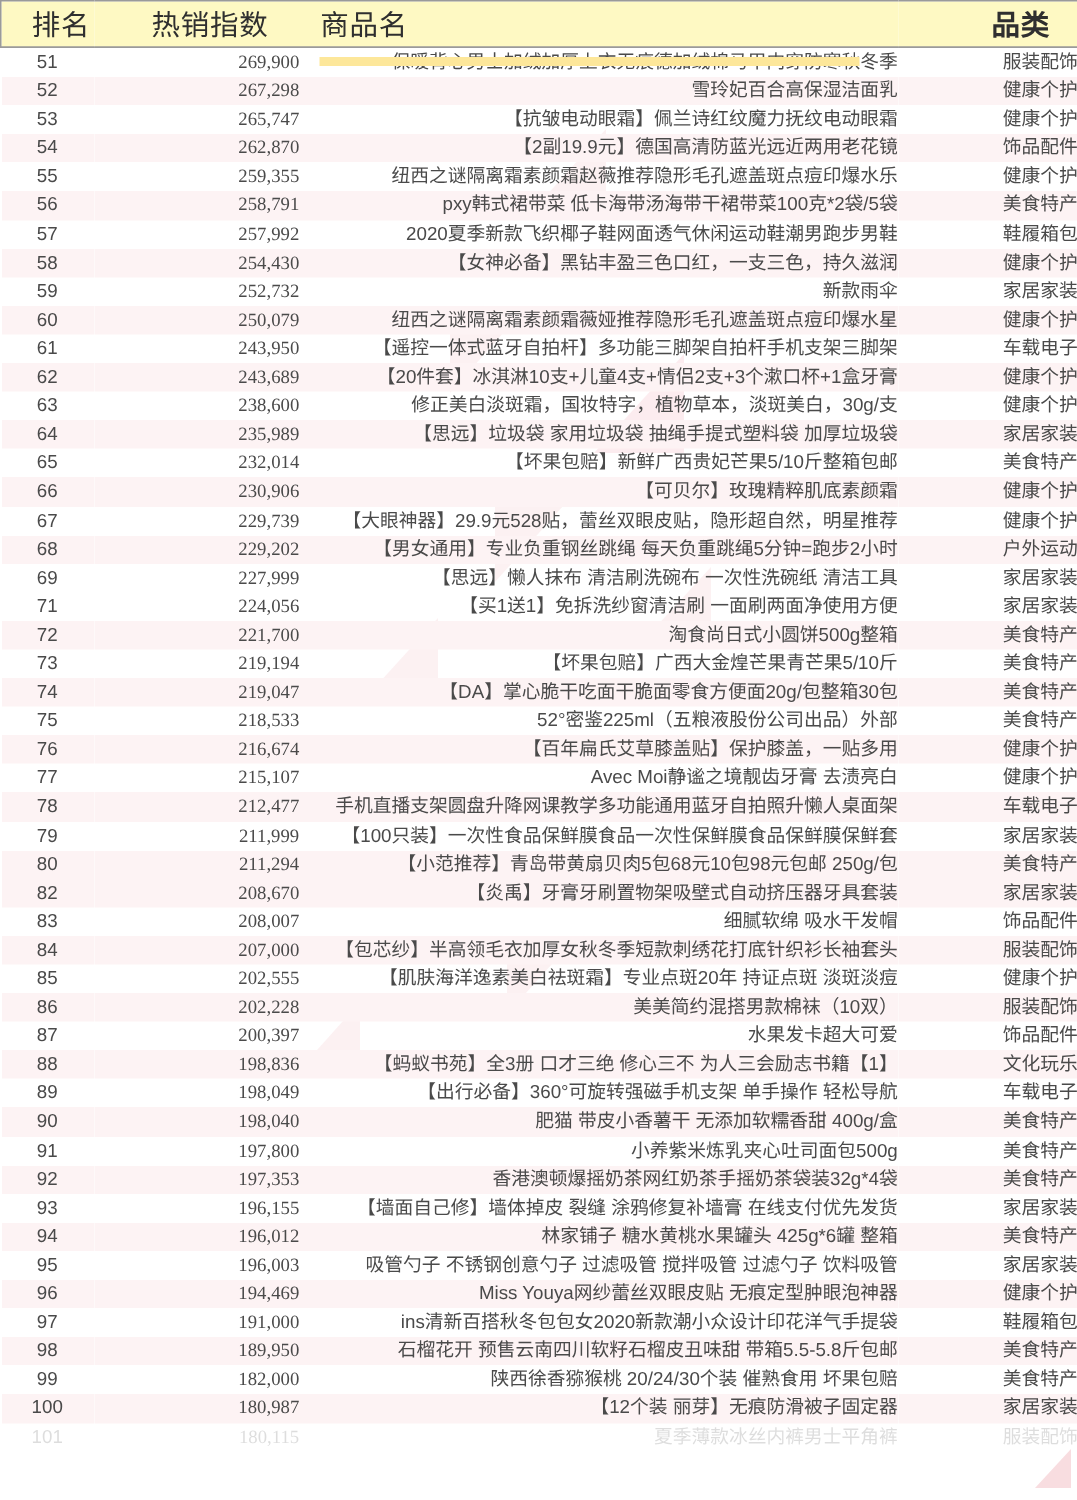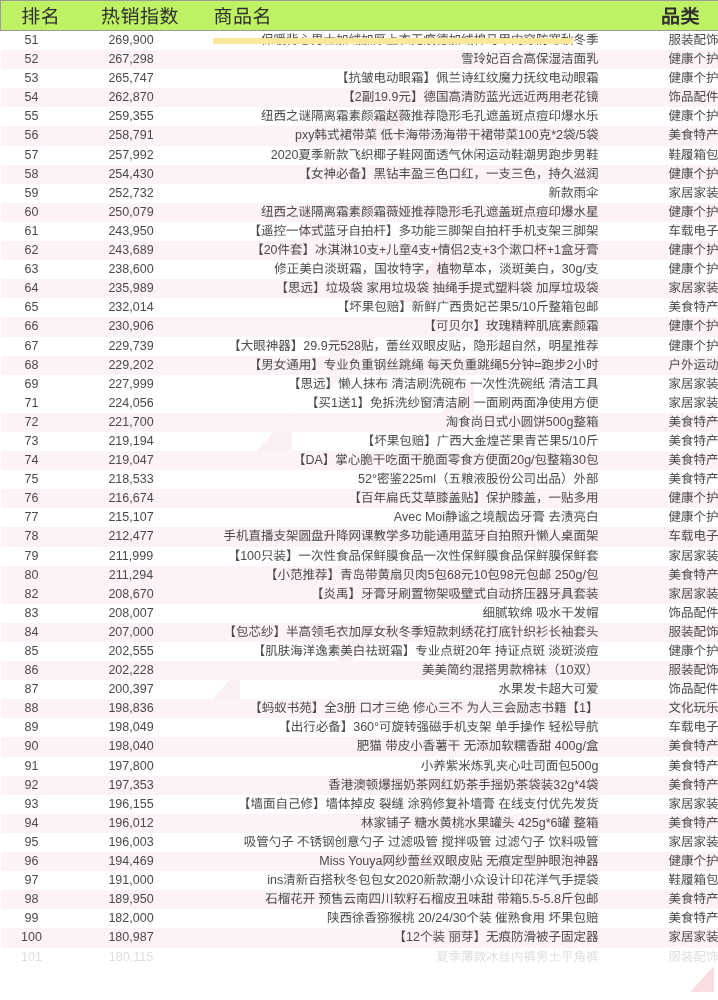--- a/index.html
+++ b/index.html
@@ -49,21 +49,21 @@
   .rank-table thead th {
     box-sizing: border-box;
     height: 27px;
     padding: 0 0 2px 18px;
     font-size: 19px;
     font-weight: 400;
     color: #2f2f2f;
     vertical-align: middle;
     border-top: 1.5px solid #9a9a9a;
     border-bottom: 1.5px solid #9a9a9a;
-    background: #bef264;
+    background: #fef9c3;
     letter-spacing: .5px;
   }
   .rank-table thead th.th-rank {
     border-left: 1.5px solid #9a9a9a;
     text-align: center;
   }
   .rank-table thead th.th-index { text-align: center; }
   .rank-table thead th.th-name  { text-align: left; padding-left: 14px; }
   .rank-table thead th.th-cat   {
     text-align: right;
@@ -96,24 +96,25 @@
     overflow: hidden;
   }
   .rank-table tbody tr.alt td { background: #fdf3f4; }
 
   td.c-rank {
     text-align: center;
     font-size: 12px;
     color: #555;
   }
   td.c-index {
-    text-align: center;
+    text-align: right;
     padding-right: 30px;
     font-size: 12px;
     color: #555;
+    font-family: Liberation Serif, serif;
   }
   td.c-name  { text-align: right;  padding-left: 14px; margin-left: 35px; }
   td.c-cat   { text-align: right; padding-right: 18px; }
 
   
   col.w-rank  { width: 62px;  }
   col.w-index { width: 137px; }
   col.w-name  { width: 399px; }
   col.w-cat   { width: 120px; }
 

